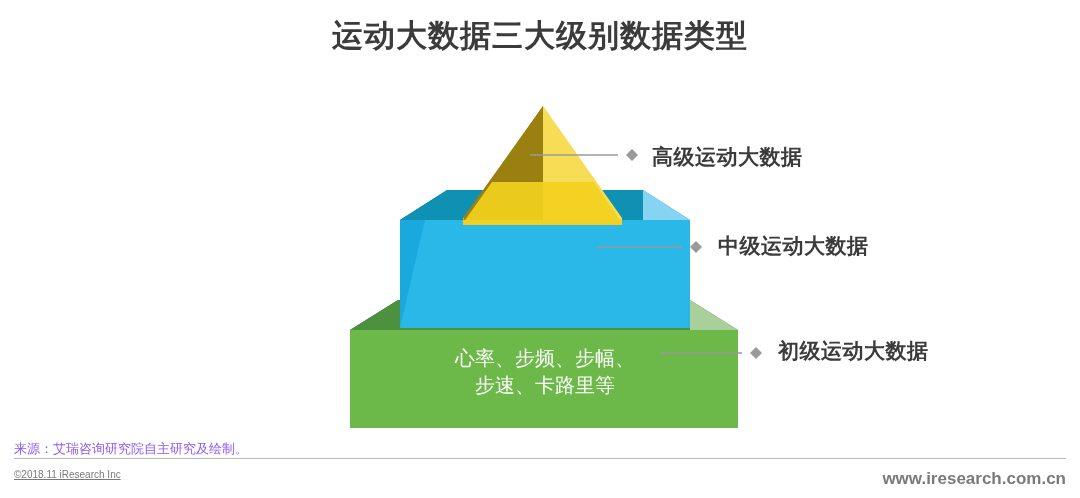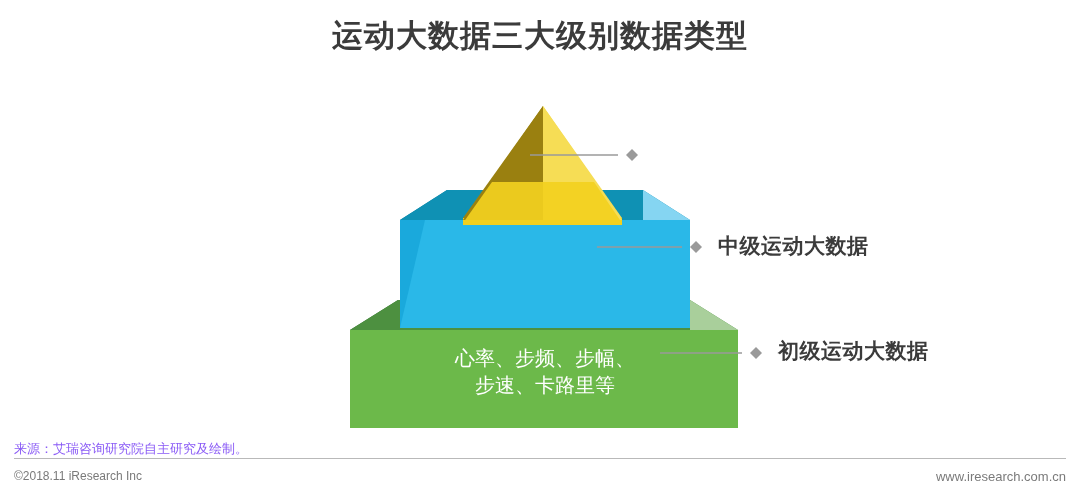--- a/index.html
+++ b/index.html
@@ -98,31 +98,33 @@
     left: 14px;
     top: 26px;
     width: 1052px;
     height: 1px;
     background: #b9b9b9;
   }
   .copyright {
     position: absolute;
     left: 14px;
     top: 37px;
-    font-size: 12px;
+    font-size: 10px;
     color: #7a7a7a;
     white-space: nowrap;
+    text-decoration: underline;
   }
   .website {
     position: absolute;
     right: 14px;
     top: 37px;
-    font-size: 13px;
+    font-size: 17px;
     color: #7a7a7a;
     white-space: nowrap;
+    font-weight: bold;
   }
   svg { display: block; }
 </style>
 </head>
 <body>
 
 <div class="page">
 
   <div class="title">运动大数据三大级别数据类型</div>
 
@@ -168,20 +170,21 @@
         <line x1="660" y1="275" x2="742" y2="275" stroke="#9a9a9a" stroke-width="1.6"></line>
         <polygon points="750,275 756,269 762,275 756,281" fill="#9a9a9a"></polygon>
       </g>
     </svg>
 
     <div class="pyr-text txt-mid">心率、步频、步幅、
 步速、卡路里等</div>
     <div class="pyr-text txt-base">步数，GPS等</div>
   </div>
 
+  <div class="level-label lbl-top">高级运动大数据</div>
   <div class="level-label lbl-base">初级运动大数据</div>
   <div class="level-label lbl-mid">中级运动大数据</div>
 
   <div class="footer">
     <div class="source">来源：艾瑞咨询研究院自主研究及绘制。</div>
     <div class="divider"></div>
     <div class="copyright">©2018.11 iResearch Inc</div>
     <div class="website">www.iresearch.com.cn</div>
   </div>
 

